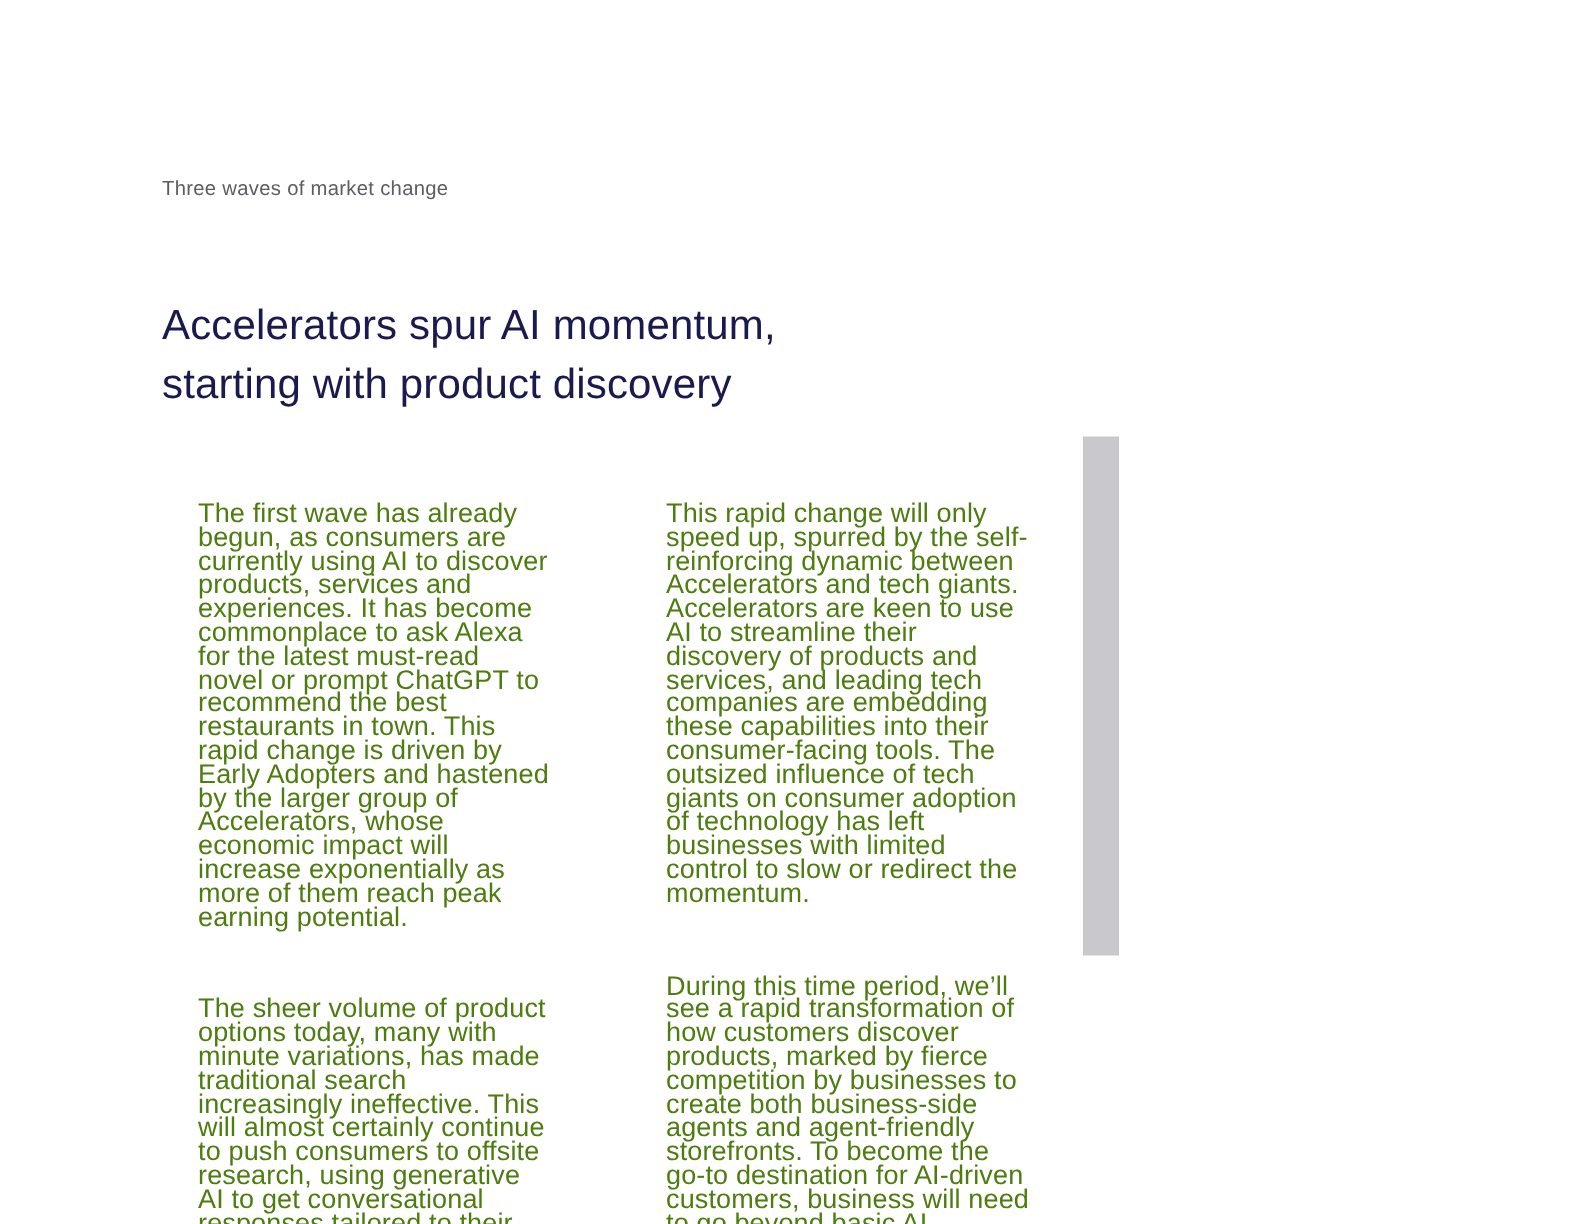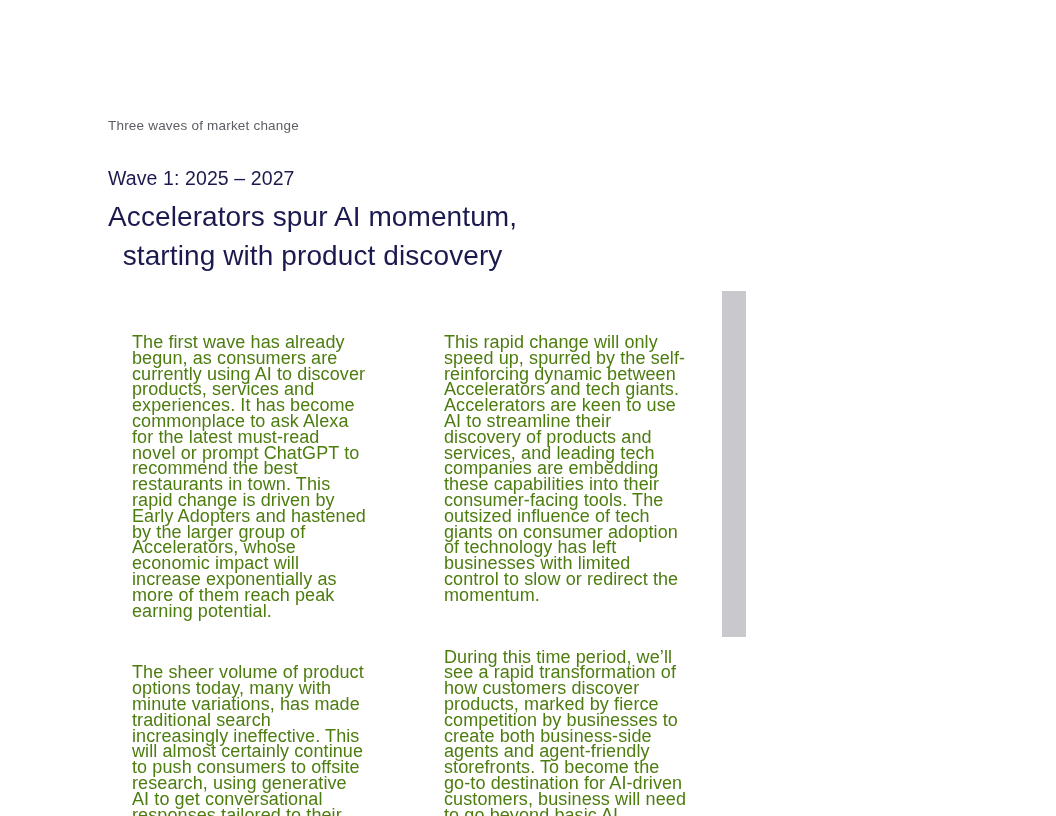--- a/index.html
+++ b/index.html
@@ -6,21 +6,21 @@
   html, body { background: #ffffff; }
   .page {
     position: relative;
     width: 1056px;
     height: 816px;
     background: #ffffff;
     overflow: hidden;
     font-family: "Liberation Sans", sans-serif;
     color: #1b1a4e;
   }
-  .pre { white-space: pre-line; text-align: center; }
+  .pre { white-space: pre-line; }
 
   .eyebrow {
     position: absolute;
     left: 72px; top: 81px;
     font-size: 13.5px;
     line-height: 17px;
     color: #5c5c64;
     letter-spacing: 0.2px;
   }
   .wave-label {
@@ -88,21 +88,20 @@
   .footer .page-number { font-weight: 700; }
   .footer .doc-title { margin-left: 23px; letter-spacing: 0.2px; }
 </style>
 </head>
 <body>
 
 <div class="page">
 
   <div class="eyebrow">Three waves of market change</div>
 
-  <div class="wave-label">Wave 1: 2025 – 2027</div>
 
   <h1 class="page-title pre">Accelerators spur AI momentum,
 starting with product discovery</h1>
 
   <div class="cols">
     <div class="col col-1">
       <p>The first wave has already begun, as consumers are currently using AI to discover products, services and experiences. It has become commonplace to ask Alexa for the latest must-read novel or prompt ChatGPT to recommend the best restaurants in town. This rapid change is driven by Early Adopters and hastened by the larger group of Accelerators, whose economic impact will increase exponentially as more of them reach peak earning potential.</p>
       <p>The sheer volume of product options today, many with minute variations, has made traditional search increasingly ineffective. This will almost certainly continue to push consumers to offsite research, using generative AI to get conversational responses tailored to their needs. As one respondent observed, AI-augmented search “talks back to us and understands our weird descriptions yet finds us what we need.”</p>
     </div>
     <div class="col col-2">

